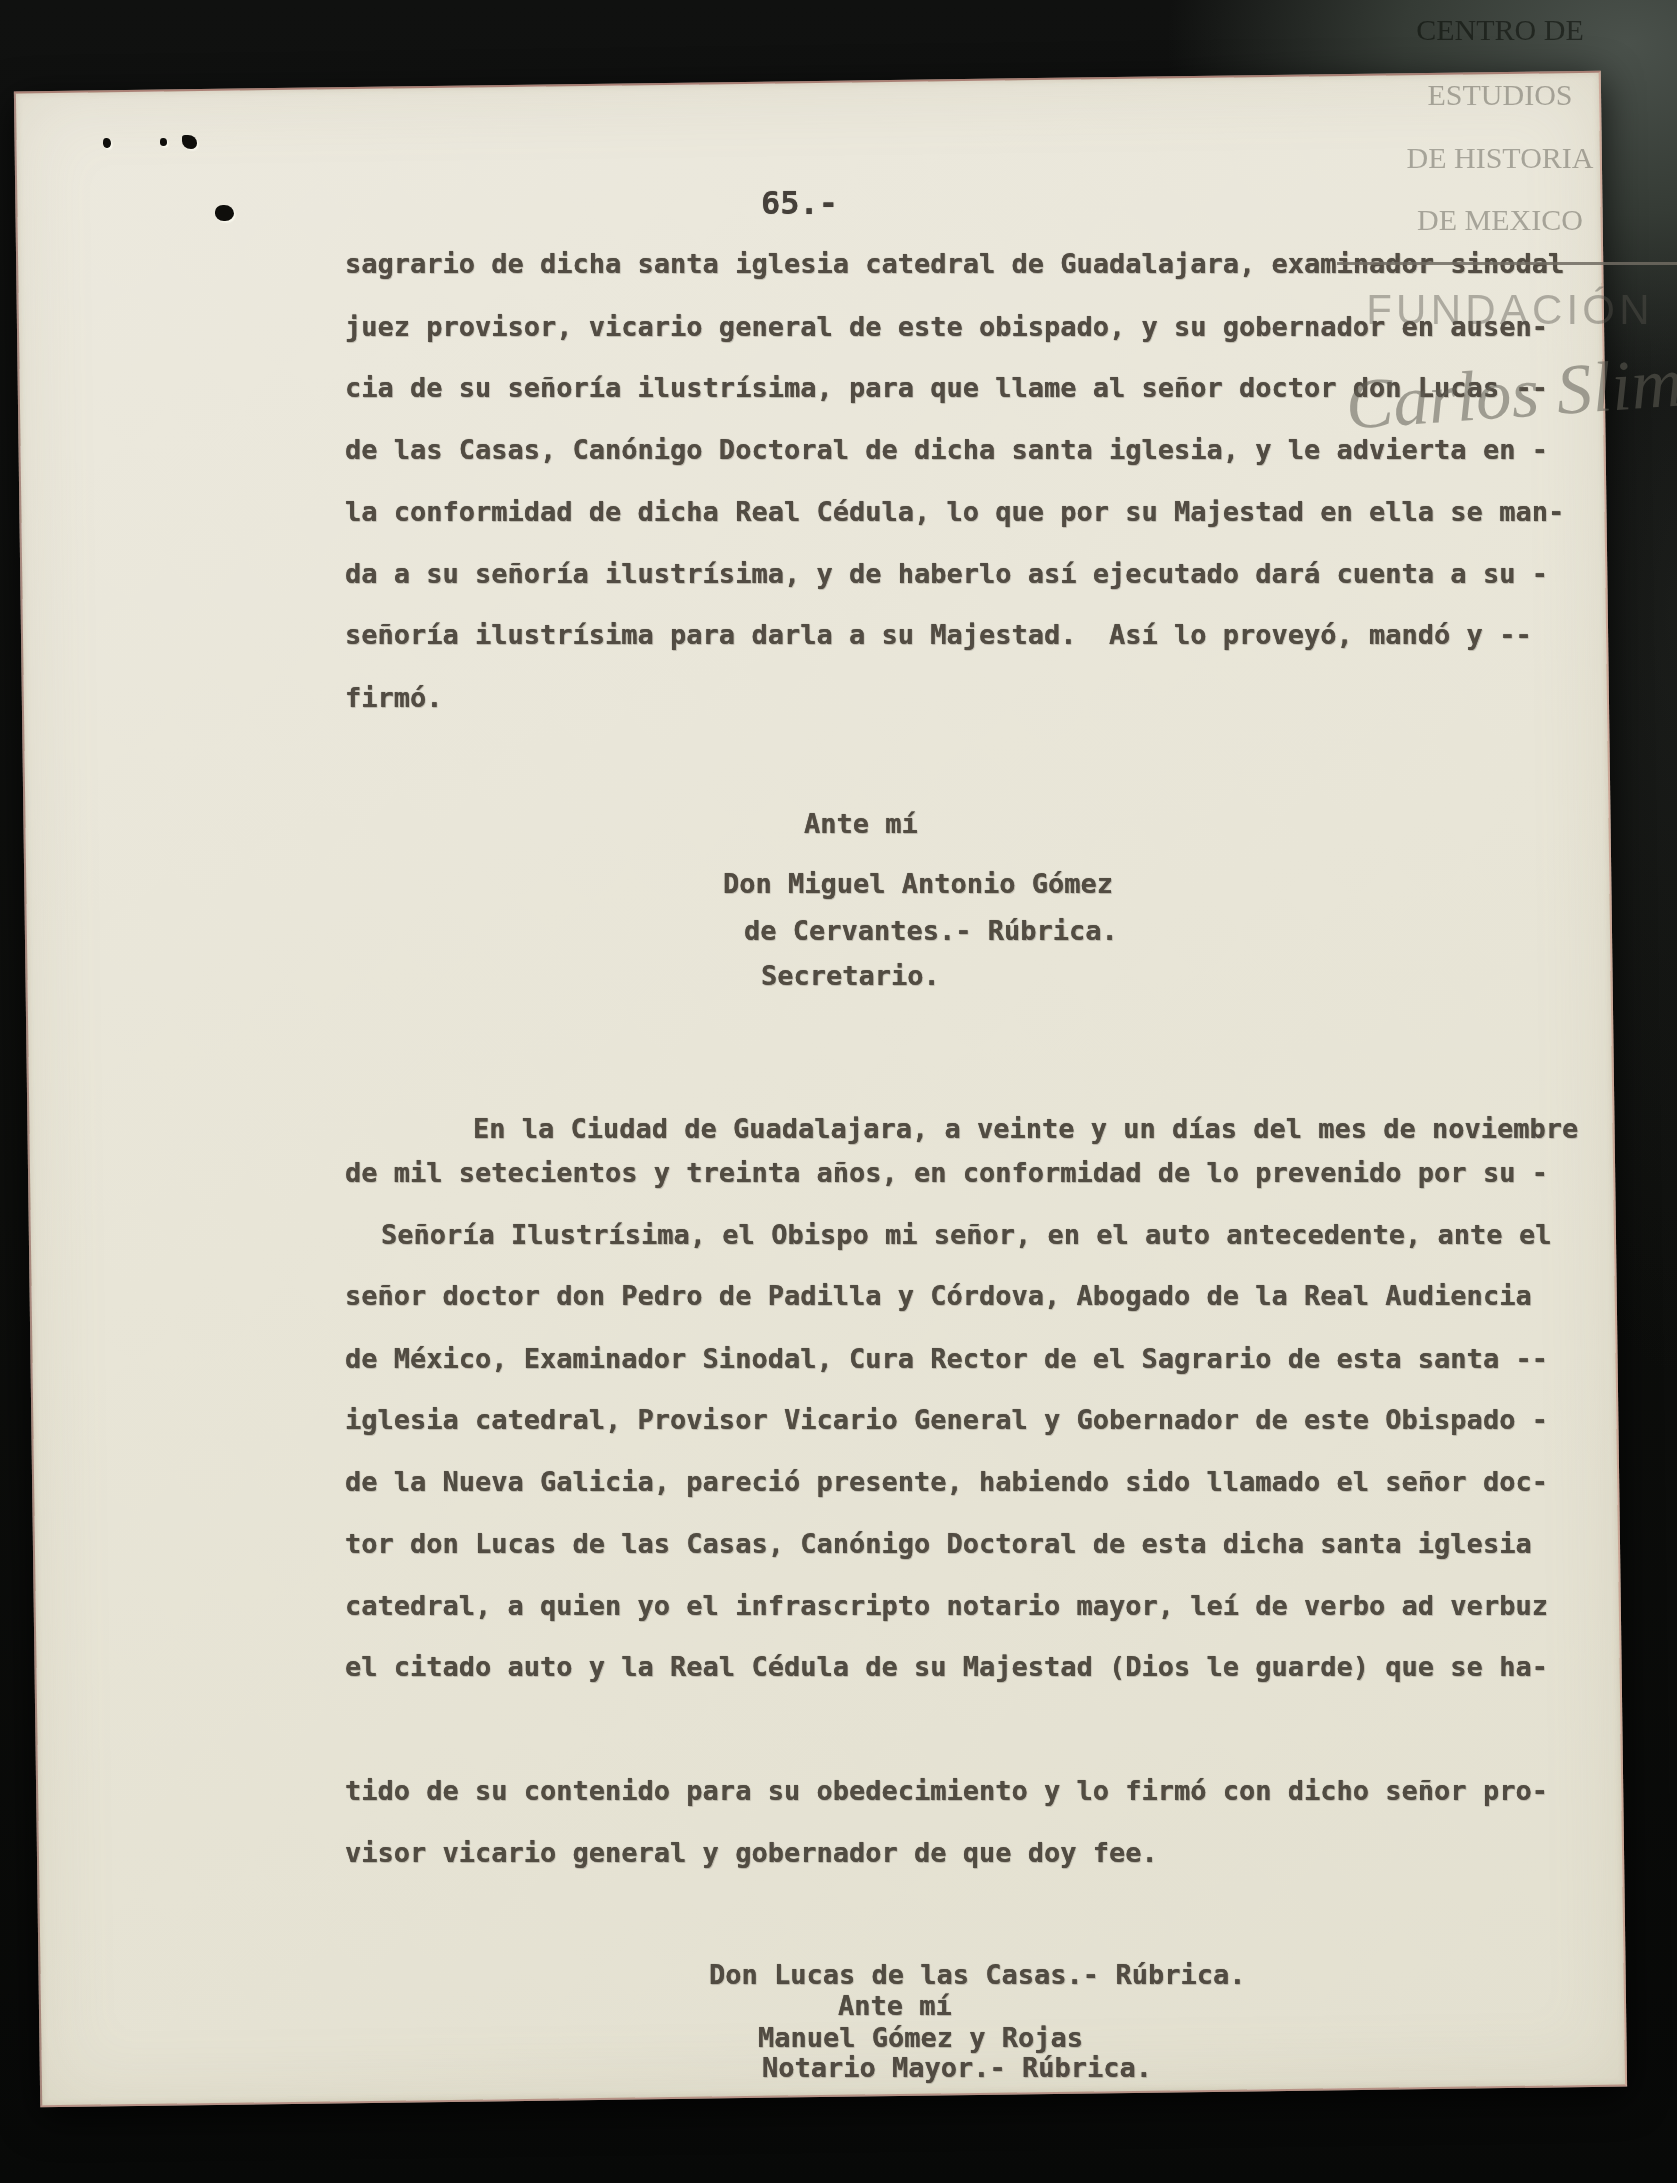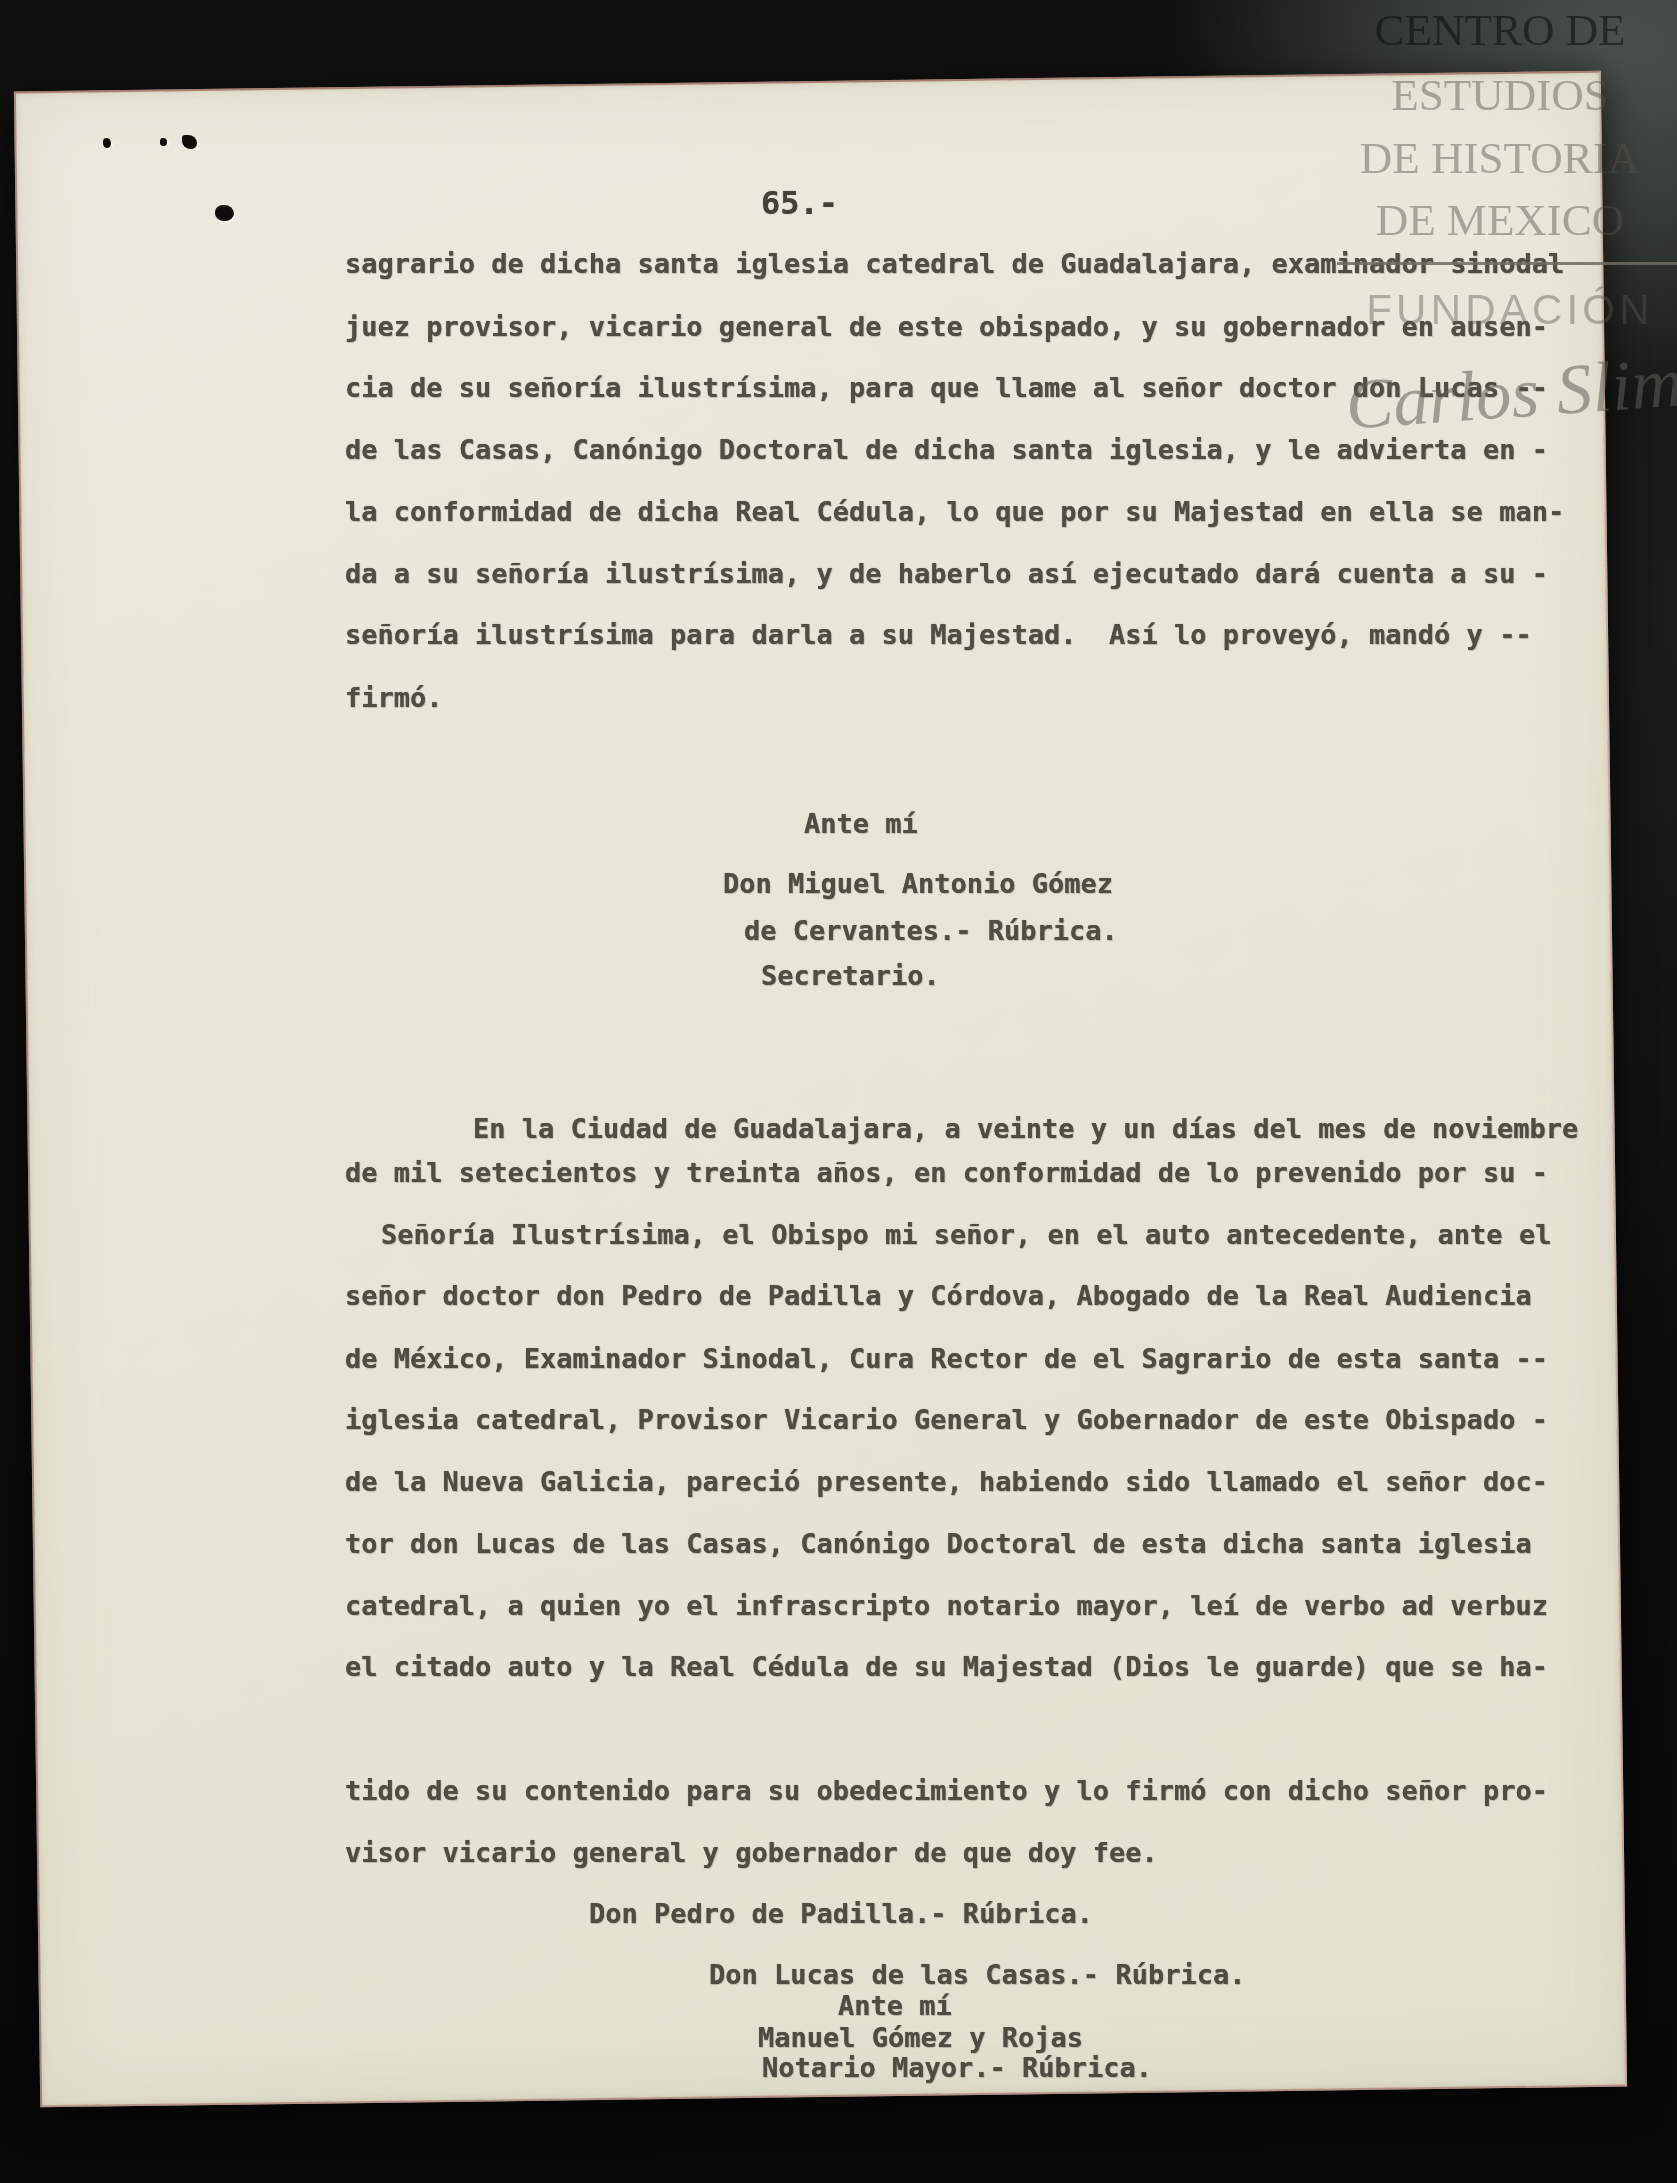--- a/index.html
+++ b/index.html
@@ -56,21 +56,21 @@
     position: absolute;
     background: #0f0e0b;
     border-radius: 45% 55% 50% 50%;
     box-shadow: 1.7px 1.7px 1.7px rgba(252,250,240,0.85);
   }
   
   .wm { position: absolute; left: 0; top: 0; width: 100%; height: 100%; pointer-events: none; }
   .wm-serif {
     position: absolute; left: 1500px; transform: translateX(-50%);
     font-family: "Liberation Serif", serif;
-    font-size: 45px; line-height: 50px;
+    font-size: 30px; line-height: 50px;
     color: rgba(84,82,74,0.45);
     white-space: pre;
   }
   .wm-dark { color: rgba(10,12,8,0.55); }
   .wm-rule {
     position: absolute; left: 1337px; top: 262px;
     width: 341px; height: 3.4px;
     background: rgba(112,107,98,0.85);
   }
   .wm-fund {
@@ -128,21 +128,20 @@
     <div class="tline" style="left:345px;top:1267px;">señor doctor don Pedro de Padilla y Córdova, Abogado de la Real Audiencia</div>
     <div class="tline" style="left:345px;top:1330px;">de México, Examinador Sinodal, Cura Rector de el Sagrario de esta santa --</div>
     <div class="tline" style="left:345px;top:1391px;">iglesia catedral, Provisor Vicario General y Gobernador de este Obispado -</div>
     <div class="tline" style="left:345px;top:1453px;">de la Nueva Galicia, pareció presente, habiendo sido llamado el señor doc-</div>
     <div class="tline" style="left:345px;top:1515px;">tor don Lucas de las Casas, Canónigo Doctoral de esta dicha santa iglesia</div>
     <div class="tline" style="left:345px;top:1577px;">catedral, a quien yo el infrascripto notario mayor, leí de verbo ad verbuz</div>
     <div class="tline" style="left:345px;top:1638px;">el citado auto y la Real Cédula de su Majestad (Dios le guarde) que se ha-</div>
     <div class="tline" style="left:345px;top:1762px;">tido de su contenido para su obedecimiento y lo firmó con dicho señor pro-</div>
     <div class="tline" style="left:345px;top:1824px;">visor vicario general y gobernador de que doy fee.</div>
 
-    <div class="tline" style="left:589px;top:1885px;">Don Pedro de Padilla.- Rúbrica.</div>
 
     <div class="tline" style="left:709px;top:1946px;">Don Lucas de las Casas.- Rúbrica.</div>
     <div class="tline" style="left:838px;top:1977px;">Ante mí</div>
     <div class="tline" style="left:758px;top:2009px;">Manuel Gómez y Rojas</div>
     <div class="tline" style="left:762px;top:2039px;">Notario Mayor.- Rúbrica.</div>
   </div>
 
   <div class="wm">
     <div class="wm-serif wm-dark" style="top:5px;">CENTRO DE</div>
     <div class="wm-serif" style="top:70px;">ESTUDIOS</div>

